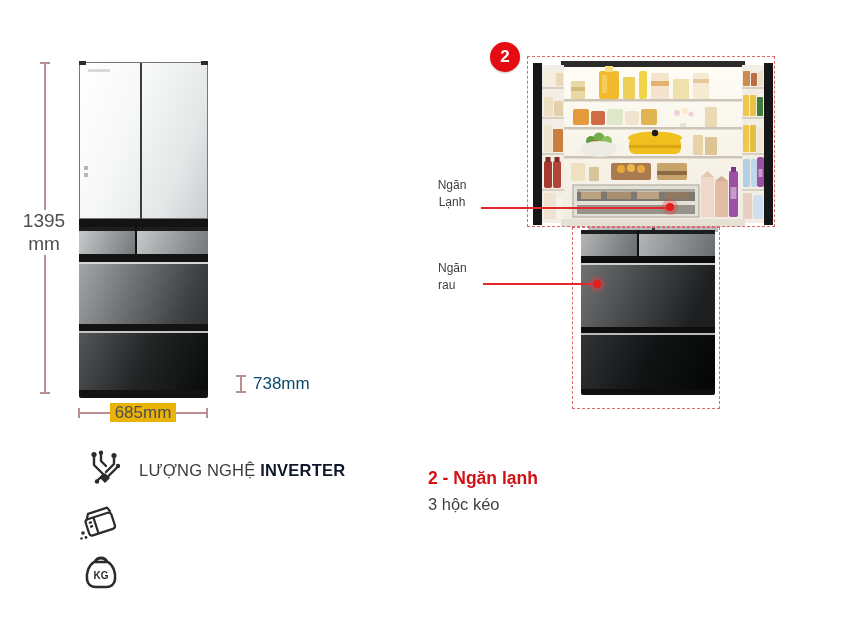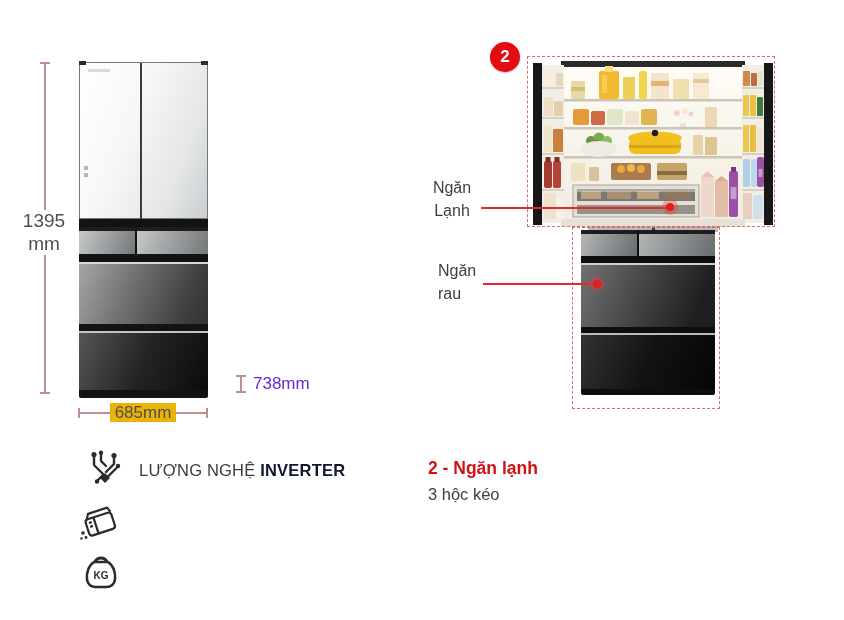--- a/index.html
+++ b/index.html
@@ -9,21 +9,21 @@
   }
   .abs{position:absolute;}
 
   
   .dimline-v{position:absolute;width:2px;background:#bb8f8f;}
   .dimline-h{position:absolute;height:2px;background:#bb8f8f;}
   .dim-label{position:absolute;color:#4f4f4f;}
   .hlabel{left:17px;top:210px;width:54px;text-align:center;font-size:19px;line-height:1.2;}
   .wlabel{left:78px;top:403px;width:130px;text-align:center;font-size:17px;}
   .wlabel span{background:#eab308;padding:0 5px;}
-  .dlabel{left:253px;top:374px;font-size:17px;color:#6d28d9;}
+  .dlabel{left:253px;top:374px;font-size:17px;color:#0c4a6e;}
 
   
   .lf{left:79px;top:62px;width:129px;height:336px;}
   .lf-doors{position:absolute;left:0;top:0;width:129px;height:157px;box-sizing:border-box;
     border:1px solid #777;
     background:linear-gradient(112deg,#ffffff 0%,#f6f7f7 40%,#e4e6e7 75%,#caced0 100%);}
   .lf-divider{position:absolute;left:60px;top:0;width:2px;height:157px;background:#3a3c3d;}
   .hinge{position:absolute;width:7px;height:4px;background:#2c2c2c;top:-2px;}
   .brand{position:absolute;left:8px;top:6px;width:22px;height:3px;background:#d9d9d9;border-radius:1px;}
   .ctrl{position:absolute;left:4px;top:103px;width:4px;height:4px;background:#b5b5b5;}
@@ -38,36 +38,36 @@
 
   
   .dashed-box{position:absolute;border:1px dashed #dd6b6b;z-index:4;}
   .badge{position:absolute;left:490px;top:42px;width:30px;height:30px;border-radius:50%;
     background:#e60b12;color:#fff;font-weight:bold;font-size:17px;display:flex;
     align-items:center;justify-content:center;z-index:6;box-shadow:0 1px 2px rgba(0,0,0,.25);}
   .conn{position:absolute;height:2px;background:#e4272b;z-index:5;}
   .dot-outer{position:absolute;width:16px;height:16px;border-radius:50%;
     background:rgba(233,60,60,.35);z-index:5;}
   .dot-inner{position:absolute;left:4px;top:4px;width:8px;height:8px;border-radius:50%;background:#e41c1c;}
-  .hs-label{position:absolute;font-size:16px;line-height:1.42;color:#3f3f3f;z-index:5;}
+  .hs-label{position:absolute;font-size:12px;line-height:1.42;color:#3f3f3f;z-index:5;}
 
   
   .cb{left:581px;top:230px;width:134px;height:165px;z-index:1;}
   .cb .sd{background:linear-gradient(110deg,#b3b5b6,#8a8d8f 55%,#6a6d6f);}
   .cb-mid{background:linear-gradient(112deg,#707273,#434546 45%,#1d1f20 85%);}
   .cb-low{background:linear-gradient(112deg,#323334,#121314 50%,#040505);}
   .cbband{position:absolute;left:0;width:134px;background:#0e0e0e;}
 
   
   .spec-text{position:absolute;left:139px;font-size:16.5px;letter-spacing:.2px;color:#3b3b3b;}
   .spec-text b{color:#0f172a;}
   .spec-icon{position:absolute;}
 
   
-  .callout{left:428px;top:458px;width:340px;}
+  .callout{left:428px;top:468px;width:340px;}
   .callout-title{color:#d21114;font-weight:bold;font-size:17.5px;margin:0 0 5px 0;}
   .callout-body{font-size:16.5px;line-height:1.33;color:#3f3f3f;}
 </style>
 </head>
 <body>
 
 <div class="stage">
 
   <div>
     <div class="dimline-h abs" style="left:40px;top:62px;width:10px;"></div>

